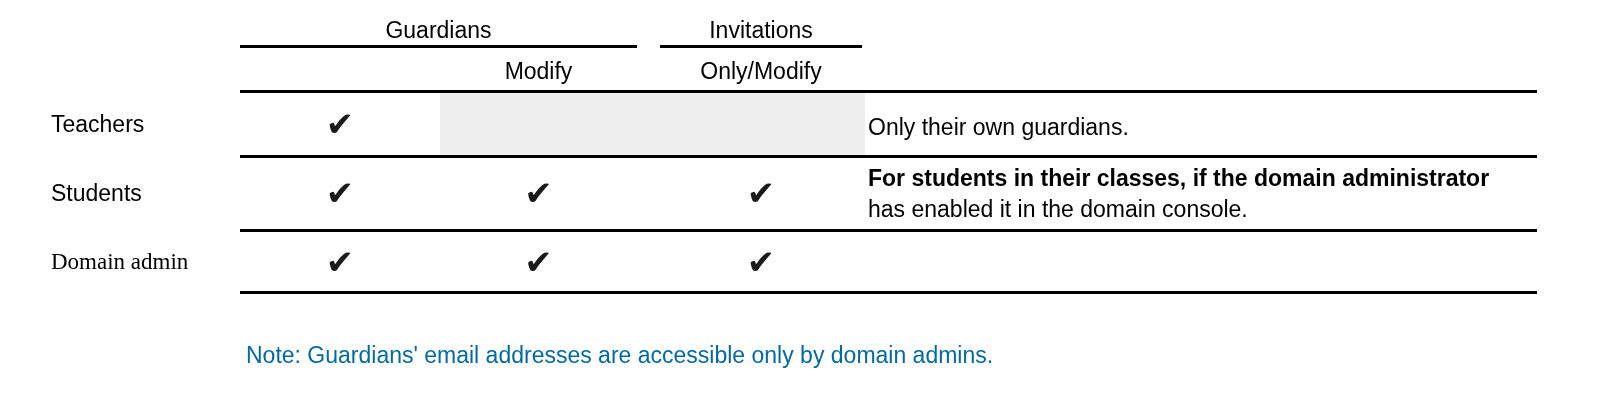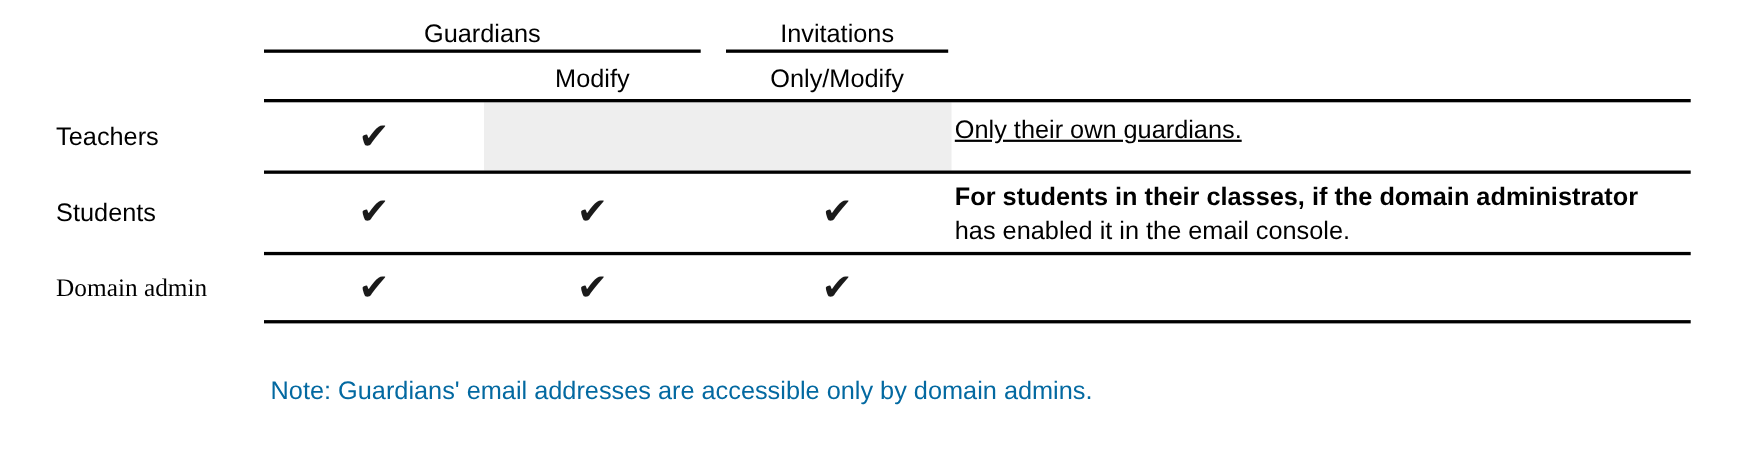--- a/index.html
+++ b/index.html
@@ -97,35 +97,35 @@
   <div class="rule" style="left:240px; top:90px; width:1297px;"></div>
 
   <div class="row-label" style="left:51px; top:110px;">Teachers</div>
 
   <div class="check" style="left:240px; top:107px; width:200px;">✔</div>
 
   <div class="check" style="left:440px; top:107px; width:197px;"></div>
 
   <div class="check" style="left:660px; top:107px; width:202px;"></div>
 
-  <div class="note-cell" style="left:868px; top:102px; width:665px;text-decoration:underline;">Only their own guardians.</div>
+  <div class="note-cell" style="left:868px; top:112px; width:665px;">Only their own guardians.</div>
 
   <div class="rule" style="left:240px; top:155px; width:1297px;"></div>
 
   <div class="row-label" style="left:51px; top:179px;">Students</div>
 
   <div class="check" style="left:240px; top:176px; width:200px;">✔</div>
 
   <div class="check" style="left:440px; top:176px; width:197px;">✔</div>
 
   <div class="check" style="left:660px; top:176px; width:202px;">✔</div>
 
   <div class="note-cell" style="left:868px; top:163px; width:665px;font-weight:bold;">For students in their classes, if the domain administrator</div>
 
-  <div class="note-cell" style="left:868px; top:194px; width:665px;">has enabled it in the email console.</div>
+  <div class="note-cell" style="left:868px; top:194px; width:665px;">has enabled it in the domain console.</div>
 
   <div class="rule" style="left:240px; top:229px; width:1297px;"></div>
 
   <div class="row-label" style="left:51px; top:248px;font-family:Liberation Serif, serif;">Domain admin</div>
 
   <div class="check" style="left:240px; top:245px; width:200px;">✔</div>
 
   <div class="check" style="left:440px; top:245px; width:197px;">✔</div>
 
   <div class="check" style="left:660px; top:245px; width:202px;">✔</div>

